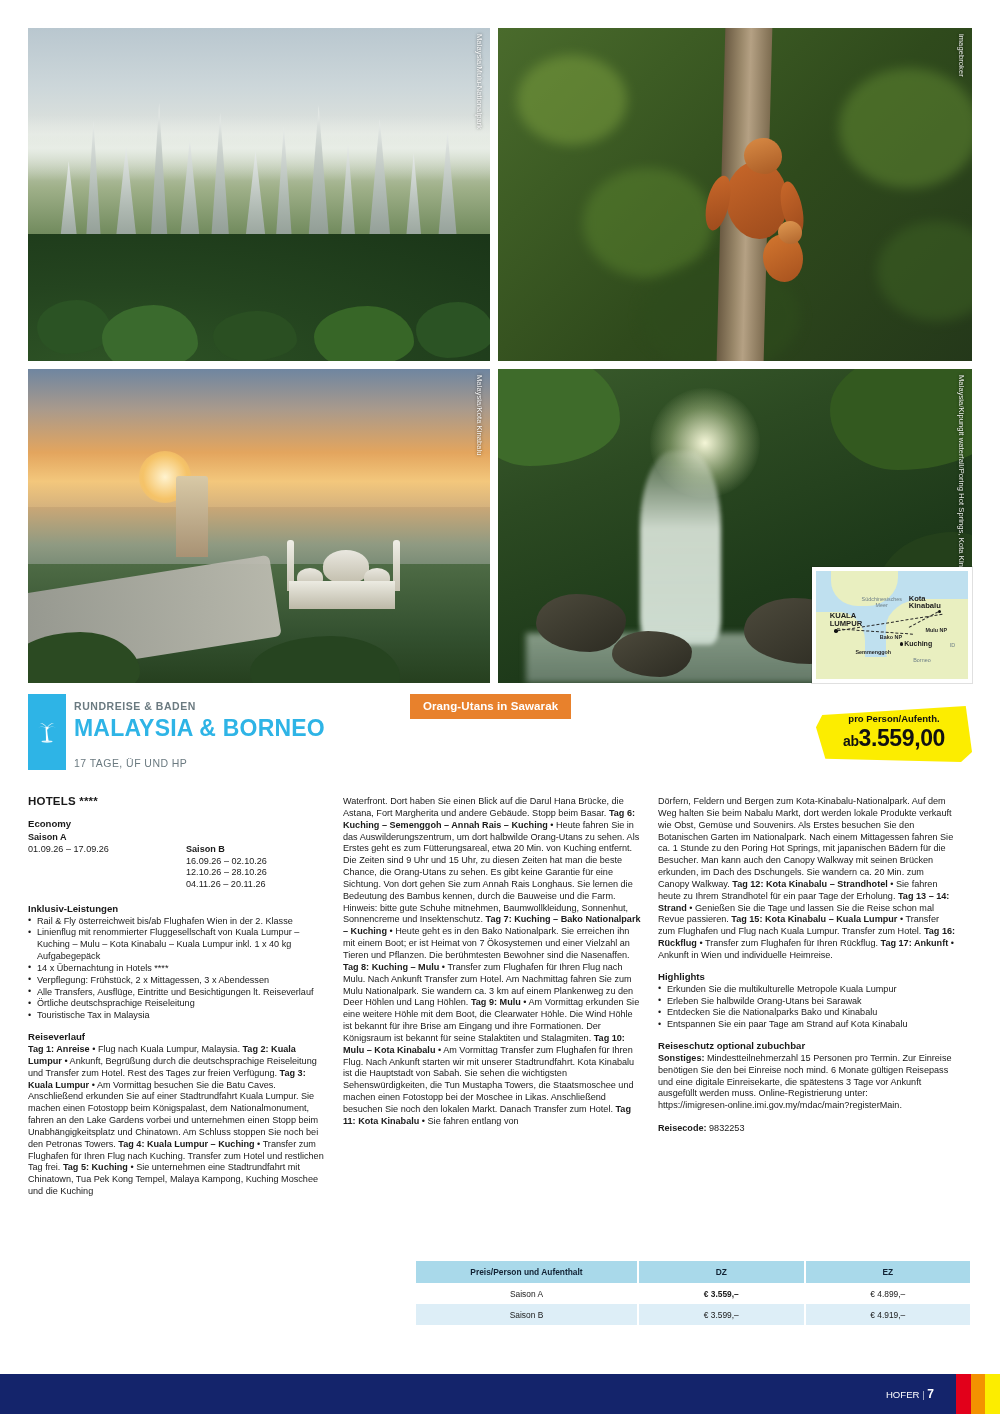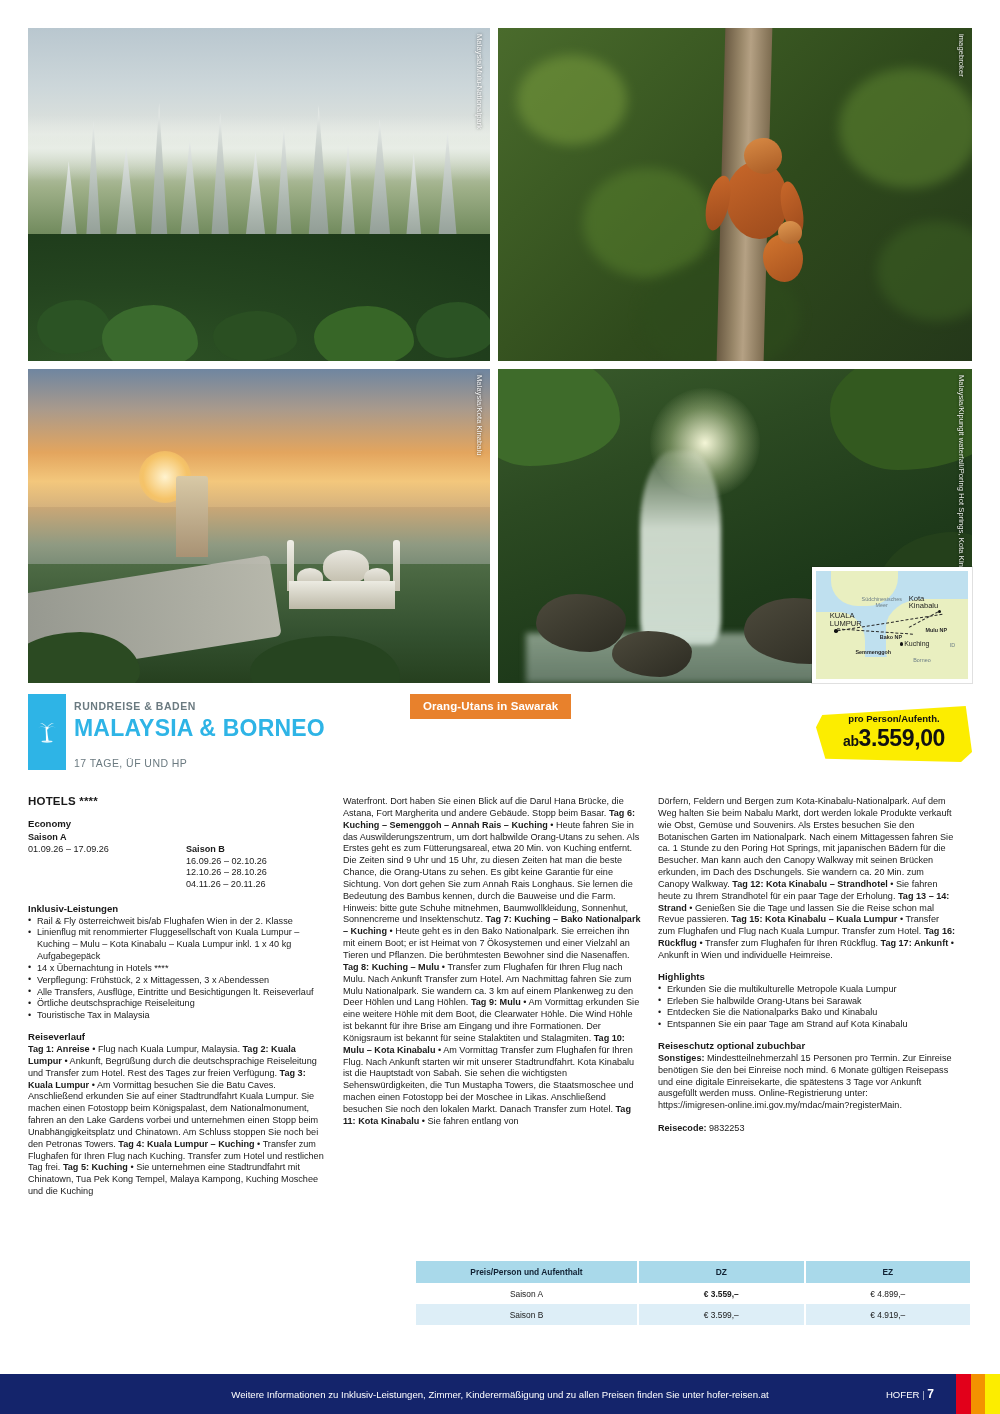--- a/index.html
+++ b/index.html
@@ -87,21 +87,21 @@
     background:#ffffff; border:2px solid #ffffff; box-shadow:0 0 0 1px rgba(0,0,0,.12); }
   .map-inner { position:absolute; inset:2px; background:#bfe0ef; overflow:hidden; }
   .landmass { position:absolute; background:#e9efc0; }
   .lm-malay { left:-14%; top:38%; width:46%; height:70%;
     border-radius:22% 38% 10% 30%; }
   .lm-indo  { left:-10%; top:80%; width:130%; height:40%; border-radius:30% 20% 0 0; }
   .lm-borneo{ left:46%; top:26%; width:74%; height:76%;
     border-radius:34% 20% 28% 36%; }
   .lm-thai  { left:10%; top:-26%; width:44%; height:58%; border-radius:0 0 46% 40%; }
   .map-label { position:absolute; font-size:5.4px; color:#6d7f86; white-space:nowrap; }
-  .map-city { position:absolute; font-size:7px; font-weight:normal; color:#1d1d1d;
+  .map-city { position:absolute; font-size:7px; font-weight:bold; color:#1d1d1d;
     white-space:nowrap; line-height:7.6px; }
   .map-city.big { font-size:7.6px; }
   .map-dot { position:absolute; width:3.4px; height:3.4px; background:#111;
     border-radius:50%; }
   .map-route { position:absolute; border-top:1px dashed #2a2a2a; }
 
   
   .titleband { position:absolute; left:28px; top:694px; width:320px; height:76px; }
   .tb-icon { position:absolute; left:0; top:0; width:38px; height:76px;
     background:#2eb4e6; display:flex; align-items:center; justify-content:center; }
@@ -385,21 +385,20 @@
     </tr>
     <tr class="alt">
       <td class="lbl">Saison B</td>
       <td>€ 3.599,–</td>
       <td>€ 4.919,–</td>
     </tr>
   </tbody>
 </table>
 
 <div class="footer">
-  <div class="ft-text">Weitere Informationen zu Inklusiv-Leistungen, Zimmer, Kinderermäßigung und zu allen Preisen finden Sie unter hofer-reisen.at</div>
   <div class="ft-brand">
     <span>HOFER</span>
     <span style="opacity:.7;"> | </span>
     <span class="pg">7</span>
   </div>
   <div class="ft-stripe">
     <i style="background:#e2001a;"></i>
     <i style="background:#f39200;"></i>
     <i style="background:#fced00;"></i>
   </div>

